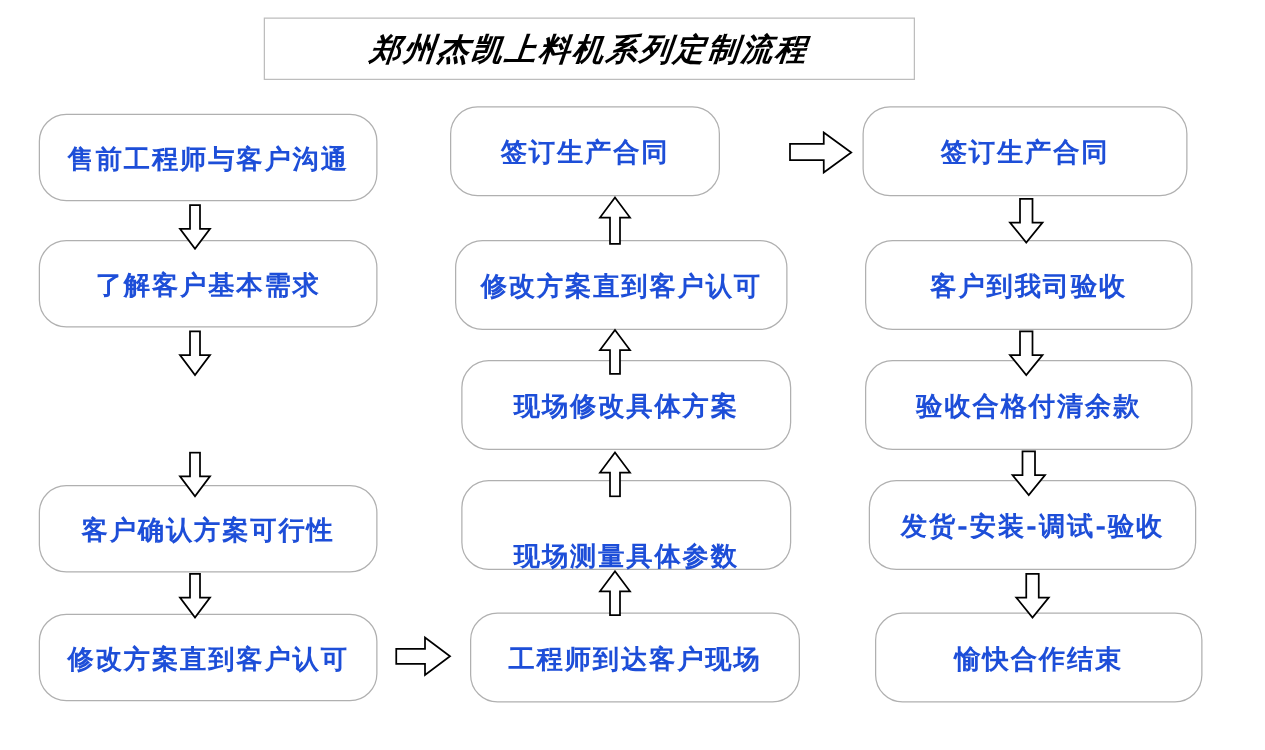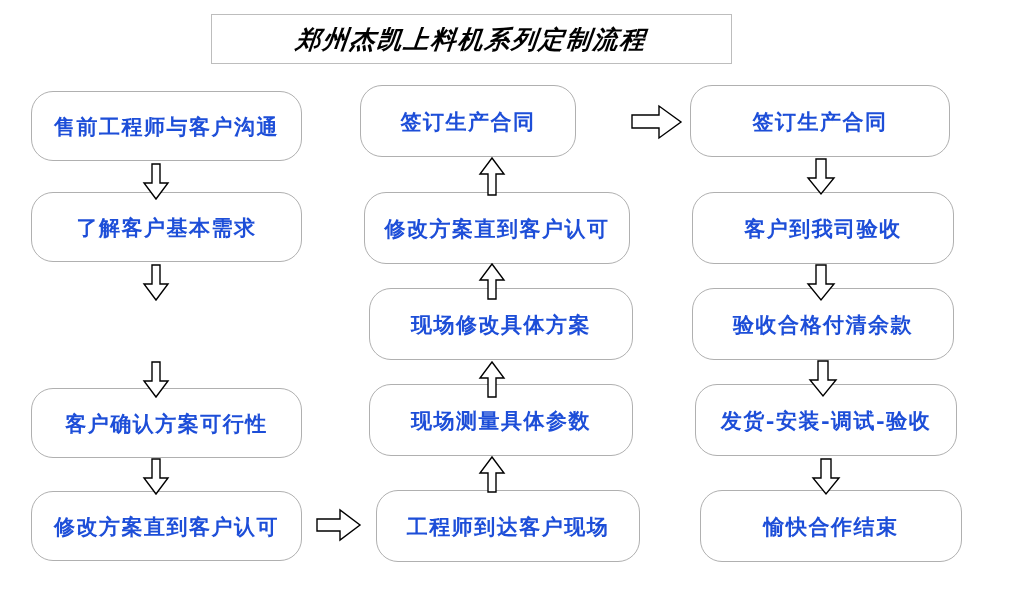--- a/index.html
+++ b/index.html
@@ -105,21 +105,21 @@
   </div>
 
   <div class="node" style="left:364px; top:192px; width:266px; height:72px;">
     <span class="node-label">修改方案直到客户认可</span>
   </div>
 
   <div class="node" style="left:369px; top:288px; width:264px; height:72px;">
     <span class="node-label">现场修改具体方案</span>
   </div>
 
-  <div class="node" style="left:369px; top:384px; width:264px; height:72px;">
+  <div class="node" style="left:369px; top:384px; width:264px; height:72px;align-items:flex-end;">
     <span class="node-label">现场测量具体参数</span>
   </div>
 
   <div class="node" style="left:376px; top:490px; width:264px; height:72px;">
     <span class="node-label">工程师到达客户现场</span>
   </div>
 
   <div class="node" style="left:690px; top:85px; width:260px; height:72px;">
     <span class="node-label">签订生产合同</span>
   </div>

